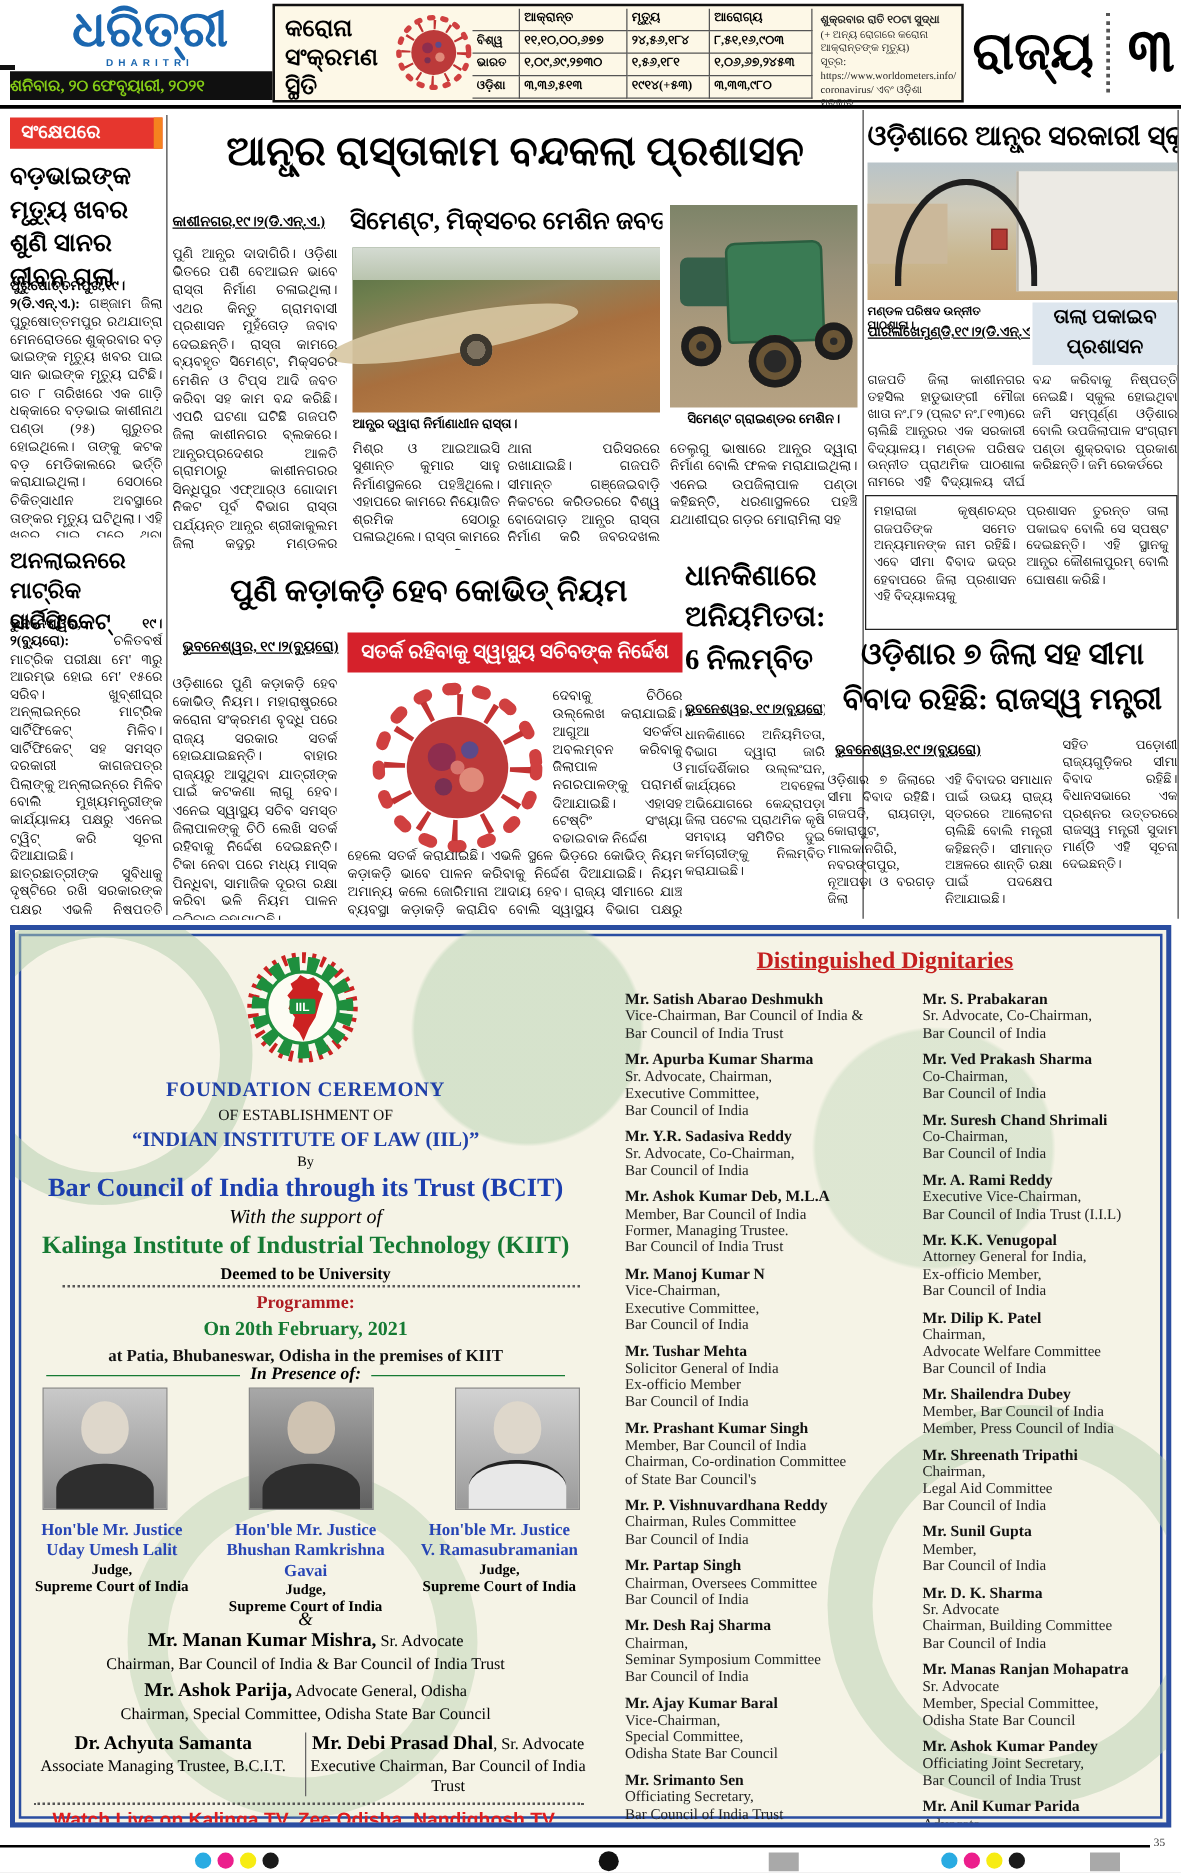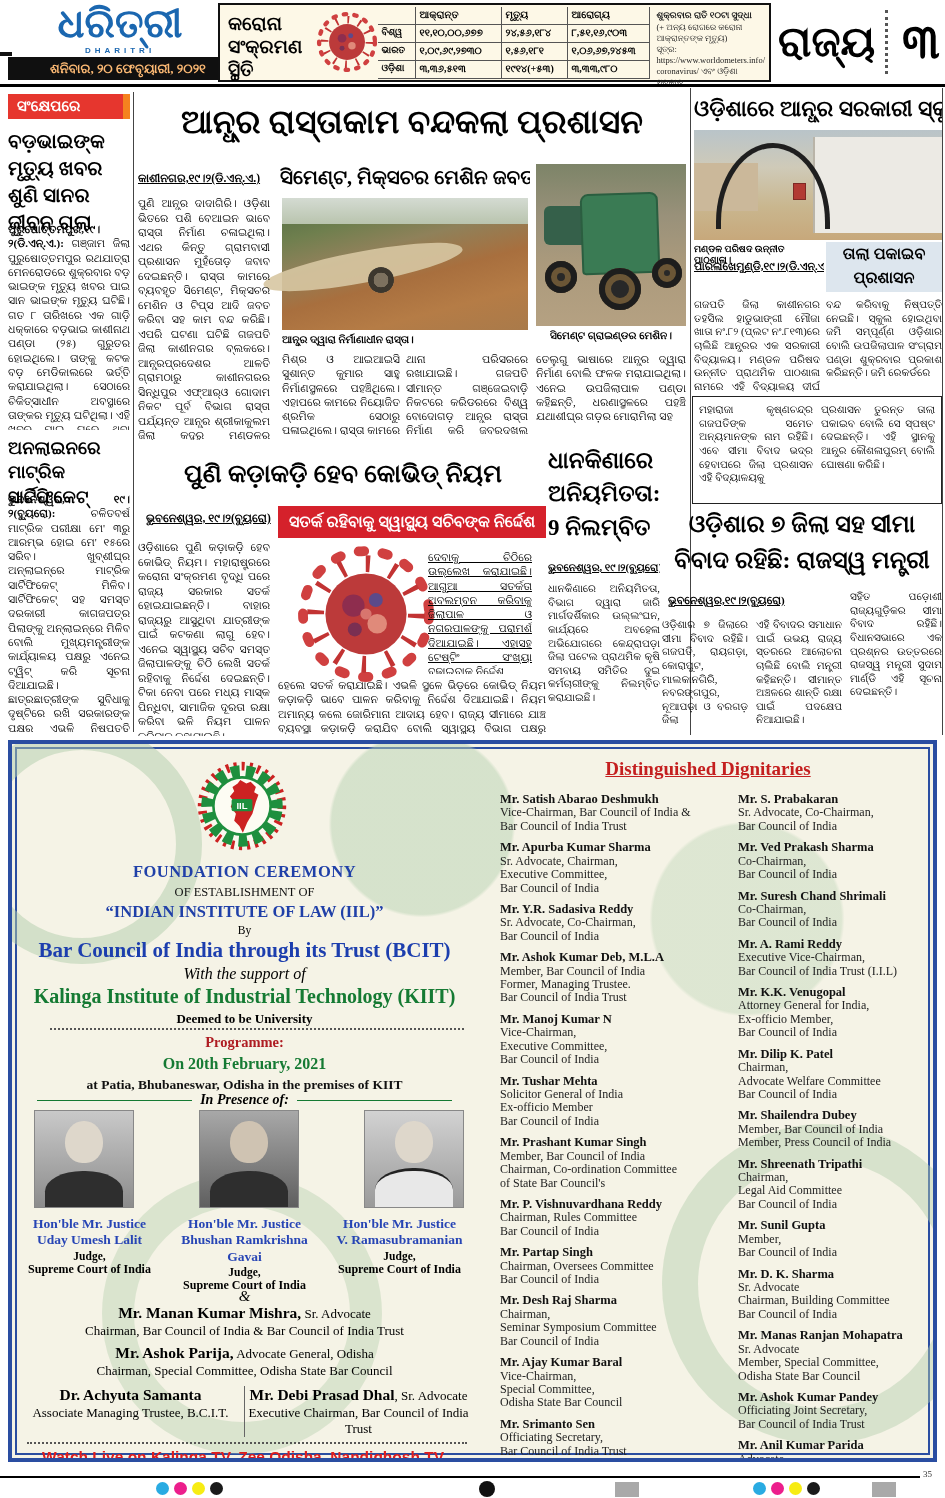--- a/index.html
+++ b/index.html
@@ -9,22 +9,22 @@
   .abs { position:absolute; }
   .odia { font-family:"Liberation Serif","DejaVu Sans",serif; }
   .jtext { text-align:justify; }
   .hide-ovf { overflow:hidden; }
 
   
   .crop-tick { left:0; top:52px; width:12px; height:4px; background:#111; }
   .mast-logo { left:22px; top:2px; width:196px; height:54px; text-align:center; }
   .mast-logo .big { font-size:40px; font-weight:bold; color:#1b67b0; line-height:44px; }
   .mast-logo .sub { font-size:8px; letter-spacing:4px; color:#1b67b0; font-weight:bold; font-family:"Liberation Sans",sans-serif; }
-  .datebar { left:8px; top:57px; width:240px; height:23px; background:#101010; color:#fdba74;
-             font-size:13px; font-weight:bold; text-align:center; line-height:23px; }
+  .datebar { left:8px; top:57px; width:240px; height:23px; background:#101010; color:#84cc16;
+             font-size:13px; font-weight:bold; line-height:23px; }
   .corona-box { left:218px; top:3px; width:553px; height:79px; border:2px solid #111;
                 background:#fdf8e7; display:flex; align-items:stretch; }
   .cb-title { width:104px; padding:8px 2px 0 8px; font-size:19px; font-weight:bold; line-height:1.2; color:#000; }
   .cb-virus { width:66px; padding-top:6px; }
   .cb-table { width:272px; display:grid; grid-template-columns:38px 86px 66px 82px;
               grid-auto-rows:18px; margin-top:2px; font-size:10px; font-weight:bold; }
   .cbt-cell { border-right:1px solid #555; border-bottom:1px solid #555; padding:2px 3px 0 3px;
               white-space:nowrap; overflow:hidden; }
   .cbt-row-label { font-weight:bold; font-size:9.5px; border-left:none; }
   .cb-note { flex:1; padding:5px 4px 0 6px; font-size:8.5px; line-height:1.3; color:#222; }
@@ -83,21 +83,21 @@
 
   
   .c-headline { left:138px; top:446px; width:410px; height:58px; font-size:25px; font-weight:bold;
                 text-align:center; white-space:nowrap; line-height:56px; }
   .c-dateline { left:146px; top:512px; width:136px; font-size:11.5px; font-weight:bold;
                 text-decoration:underline; }
   .c-alert { left:278px; top:506px; width:268px; height:32px; background:#d5212b; color:#fff;
              font-size:16px; font-weight:bold; text-align:center; line-height:32px; white-space:nowrap; }
   .c-virus { left:296px; top:544px; width:140px; height:140px; }
   .c-col1 { left:138px; top:540px; width:132px; height:196px; font-size:11px; line-height:1.32; }
-  .c-col2 { left:428px; top:550px; width:104px; height:124px; font-size:11px; line-height:1.3;text-decoration:underline; }
+  .c-col2 { left:442px; top:550px; width:104px; height:124px; font-size:11px; line-height:1.3; }
   .c-bottom { left:278px; top:678px; width:268px; height:56px; font-size:11px; line-height:1.3; }
 
   
   .p-headline { left:548px; top:444px; width:112px; font-size:23px; font-weight:bold; line-height:1.45; }
   .p-dateline { left:548px; top:562px; width:112px; font-size:10.5px; font-weight:bold;
                 text-decoration:underline; white-space:nowrap; overflow:hidden; }
   .p-body { left:548px; top:582px; width:112px; height:152px; font-size:10.5px; line-height:1.3; }
 
   
   .s-headline { left:694px; top:90px; width:248px; height:40px; font-size:22px; font-weight:bold;
@@ -333,21 +333,21 @@
       <circle cx="58" cy="57" r="7" fill="#e08a7a"></circle>
       <circle cx="57" cy="40" r="5" fill="#5c4a8a"></circle>
       <circle cx="42" cy="61" r="5" fill="#7a2f52"></circle>
       <circle cx="50" cy="50" r="4" fill="#d8756e"></circle>
     </svg>
   </div>
   <div class="abs c-col1 odia jtext hide-ovf">ଓଡ଼ିଶାରେ ପୁଣି କଡ଼ାକଡ଼ି ହେବ କୋଭିଡ୍ ନିୟମ। ମହାରାଷ୍ଟ୍ରରେ କରୋନା ସଂକ୍ରମଣ ବୃଦ୍ଧି ପରେ ରାଜ୍ୟ ସରକାର ସତର୍କ ହୋଇଯାଇଛନ୍ତି। ବାହାର ରାଜ୍ୟରୁ ଆସୁଥିବା ଯାତ୍ରୀଙ୍କ ପାଇଁ କଟକଣା ଲାଗୁ ହେବ। ଏନେଇ ସ୍ୱାସ୍ଥ୍ୟ ସଚିବ ସମସ୍ତ ଜିଲାପାଳଙ୍କୁ ଚିଠି ଲେଖି ସତର୍କ ରହିବାକୁ ନିର୍ଦ୍ଦେଶ ଦେଇଛନ୍ତି। ଟିକା ନେବା ପରେ ମଧ୍ୟ ମାସ୍କ ପିନ୍ଧିବା, ସାମାଜିକ ଦୂରତା ରକ୍ଷା କରିବା ଭଳି ନିୟମ ପାଳନ କରିବାକୁ କୁହାଯାଇଛି।</div>
   <div class="abs c-col2 odia jtext hide-ovf">ଦେବାକୁ ଚିଠିରେ ଉଲ୍ଲେଖ କରାଯାଇଛି। ଆଗୁଆ ସତର୍କତା ଅବଲମ୍ବନ କରିବାକୁ ଜିଲାପାଳ ଓ ନଗରପାଳଙ୍କୁ ପରାମର୍ଶ ଦିଆଯାଇଛି। ଏହାସହ ଟେଷ୍ଟିଂ ସଂଖ୍ୟା ବଢ଼ାଇବାକୁ ନିର୍ଦ୍ଦେଶ</div>
   <div class="abs c-bottom odia jtext hide-ovf">ହେଲେ ସତର୍କ କରାଯାଇଛି। ଏଭଳି ସ୍ଥଳେ ଭିଡ଼ରେ କୋଭିଡ୍ ନିୟମ କଡ଼ାକଡ଼ି ଭାବେ ପାଳନ କରିବାକୁ ନିର୍ଦ୍ଦେଶ ଦିଆଯାଇଛି। ନିୟମ ଅମାନ୍ୟ କଲେ ଜୋରିମାନା ଆଦାୟ ହେବ। ରାଜ୍ୟ ସୀମାରେ ଯାଞ୍ଚ ବ୍ୟବସ୍ଥା କଡ଼ାକଡ଼ି କରାଯିବ ବୋଲି ସ୍ୱାସ୍ଥ୍ୟ ବିଭାଗ ପକ୍ଷରୁ କୁହାଯାଇଛି।</div>
 
-  <div class="abs p-headline odia">ଧାନକିଣାରେ ଅନିୟମିତତା: 9 ନିଲମ୍ବିତ</div>
+  <div class="abs p-headline odia">ଧାନକିଣାରେ ଅନିୟମିତତା: 6 ନିଲମ୍ବିତ</div>
   <div class="abs p-dateline odia">ଭୁବନେଶ୍ୱର, ୧୯।୨(ବ୍ୟୁରୋ)</div>
   <div class="abs p-body odia jtext hide-ovf">ଧାନକିଣାରେ ଅନିୟମିତତା, ବିଭାଗ ଦ୍ୱାରା ଜାରି ମାର୍ଗଦର୍ଶିକାର ଉଲ୍ଲଂଘନ, କାର୍ଯ୍ୟରେ ଅବହେଳା ଅଭିଯୋଗରେ କେନ୍ଦ୍ରାପଡ଼ା ଜିଲା ପଟେଲ ପ୍ରାଥମିକ କୃଷି ସମବାୟ ସମିତିର ଦୁଇ କର୍ମଚାରୀଙ୍କୁ ନିଲମ୍ବିତ କରାଯାଇଛି।</div>
 
   <div class="abs s-headline odia hide-ovf">ଓଡ଼ିଶାରେ ଆନ୍ଧ୍ର ସରକାରୀ ସ୍କୁଲ</div>
   <div class="abs photo-school">
     <div class="ps-bldg-r"></div>
     <div class="ps-bldg-l"></div>
     <div class="ps-arch"></div>
     <div class="ps-board"></div>
   </div>

